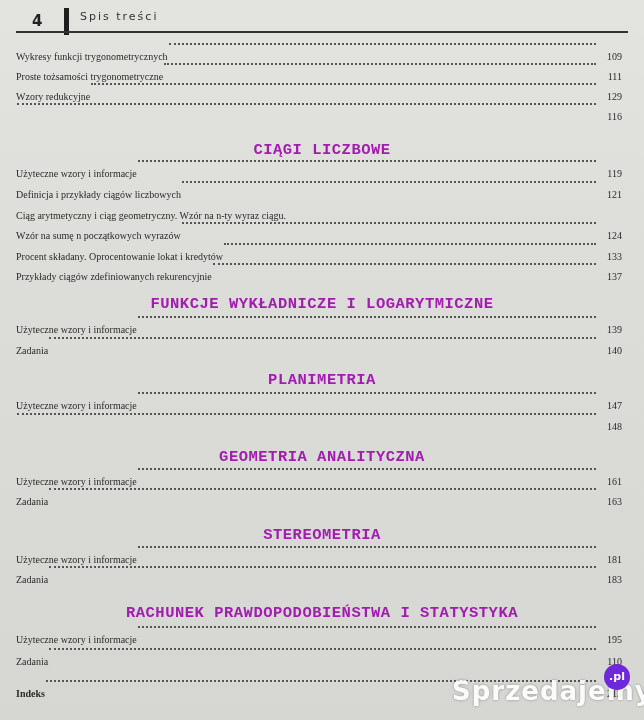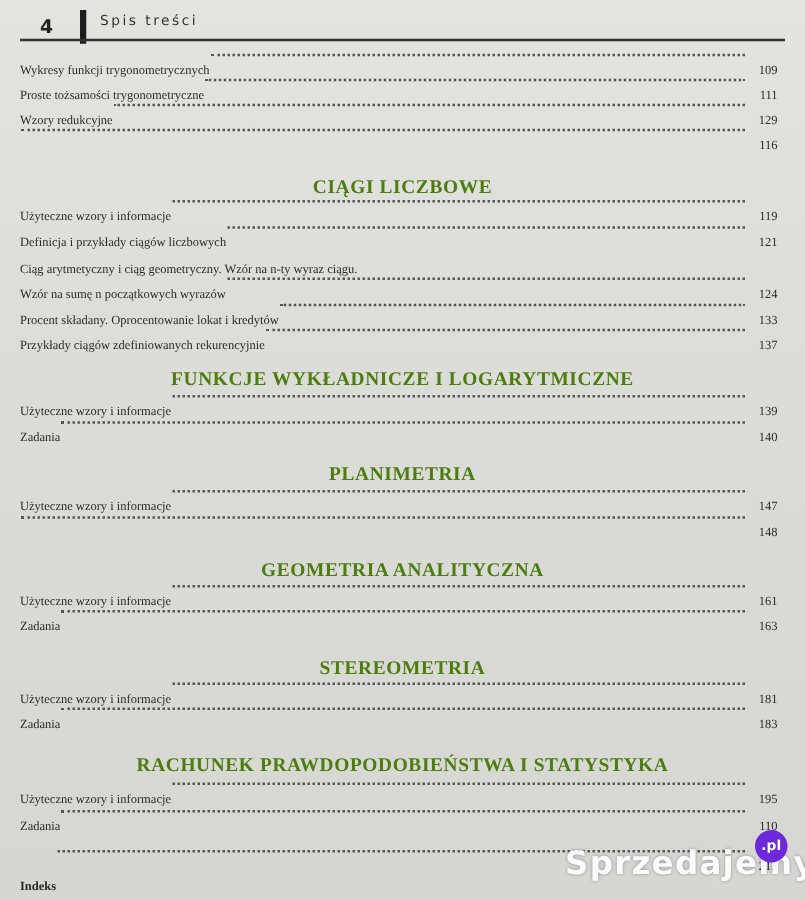--- a/index.html
+++ b/index.html
@@ -29,24 +29,24 @@
   .toc { position:absolute; left:0; top:0; width:644px; }
   .entry {
     position:absolute; left:16px; width:606px; height:20px;
     display:flex; align-items:flex-start; font-size:10px; line-height:20px;
   }
   .entry .label { white-space:nowrap; }
   .entry .leader {
     flex:1; margin:0 4px 0 1px; border-bottom:2px dotted #555; transform:translateY(-4px); height:0;
   }
   .entry .page { white-space:nowrap; min-width:22px; text-align:right; }
-  .entry.bold .label { font-weight:bold;margin-top:16px; }
+  .entry.bold .label { font-weight:bold; }
   .section {
     position:absolute; left:0; width:644px; text-align:center;
-    font-size:15.5px; font-weight:bold; letter-spacing:0.5px; color:#4d7c0f;
+    font-size:15.5px; font-weight:bold; letter-spacing:0.5px; color:#a21caf;font-family:Liberation Mono, monospace;
   }
   .watermark {
     position:absolute; left:452px; top:676px;
     font-family:"DejaVu Sans", sans-serif; font-weight:bold; font-size:26px;
     color:#ffffff; letter-spacing:1px; text-shadow:0 0 3px rgba(0,0,0,0.35);
     opacity:0.92;
   }
   .wm-badge {
     position:absolute; left:604px; top:664px; width:26px; height:26px; border-radius:50%;
     background:#6d28d9; color:#fff; font-family:"DejaVu Sans", sans-serif; font-weight:bold;

